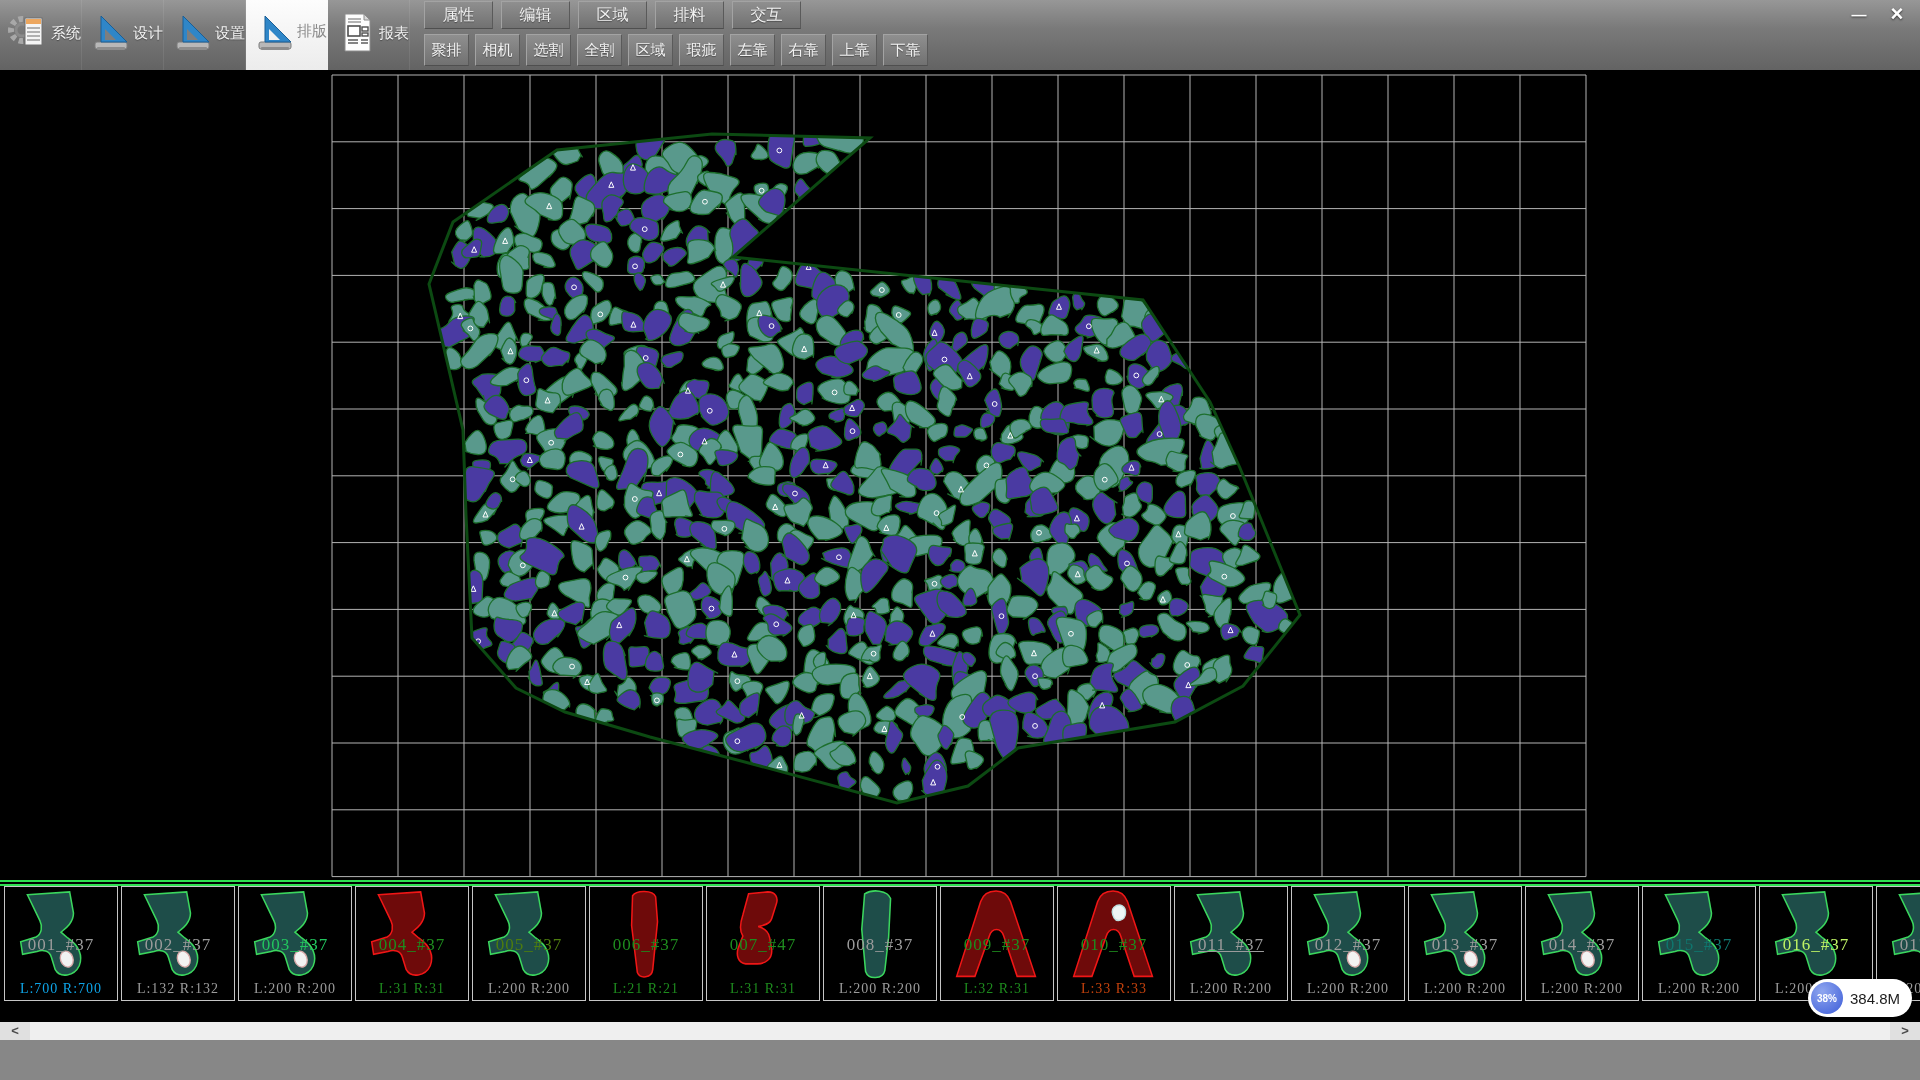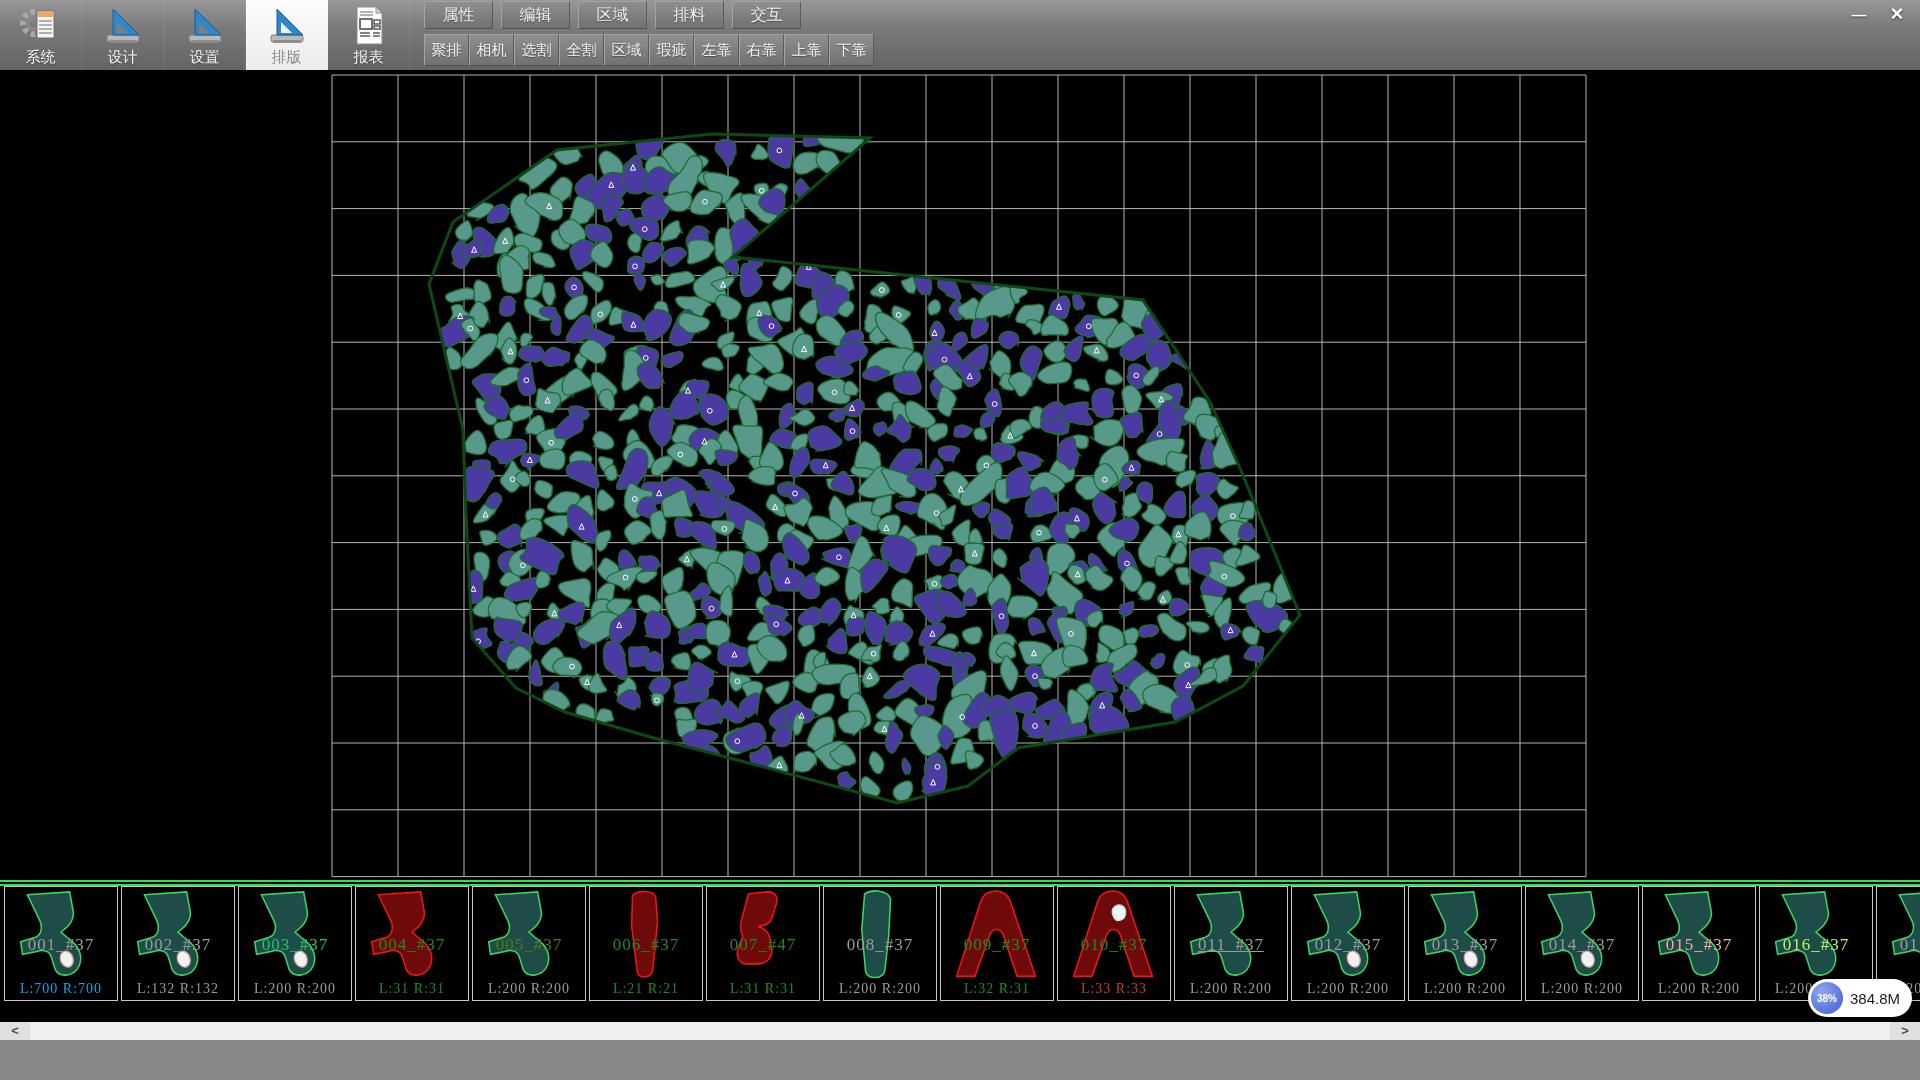--- a/index.html
+++ b/index.html
@@ -4,35 +4,35 @@
 <style>
   * { margin:0; padding:0; box-sizing:border-box; }
   html,body { width:1920px; height:1080px; overflow:hidden; background:#000;
               font-family:"Liberation Sans", sans-serif; }
   #app { position:relative; width:1920px; height:1080px; }
 
   
   #titlebar { position:absolute; left:0; top:0; width:1920px; height:70px;
     background:linear-gradient(#979797,#7a7a7a 40%,#636363); overflow:hidden; }
   #tabs { position:absolute; left:0; top:0; display:flex; height:70px; }
-  .tab { width:82px; height:70px; display:flex; flex-direction:column; align-items:center;
+  .tab { width:82px; height:70px; display:flex; flex-direction:row; align-items:center;
     justify-content:flex-end; padding-bottom:4px; cursor:default;
     border-right:1px solid rgba(255,255,255,0.08); }
   .tab .tab-label { font-size:15px; color:#f3f3f3; text-shadow:0 1px 1px rgba(0,0,0,.35);
     line-height:18px; }
-  .tab.selected { background:linear-gradient(#fdfdfd,#ececec); }
+  .tab.selected { background:linear-gradient(#fdfdfd,#ececec);font-family:Liberation Mono, monospace; }
   .tab.selected .tab-label { color:#8a8a8a; text-shadow:none; }
   .tab-icon { width:44px; height:44px; display:block; }
 
   #menus { position:absolute; left:424px; top:0; }
   .menu-row { display:flex; }
   #menu-row1 { margin-top:1px; }
   #menu-row1 .mbtn { width:69px; height:28px; margin-right:8px; font-size:16px; }
   #menu-row2 { margin-top:5px; }
-  #menu-row2 .mbtn { width:45px; height:32px; font-size:15px; }
+  #menu-row2 .mbtn { width:45px; height:32px; margin-right:6px; font-size:15px; }
   .mbtn { color:#f2f2f2; display:flex; align-items:center; justify-content:center;
     background:linear-gradient(#8f8f8f,#717171); border:1px solid #a3a3a3;
     border-bottom-color:#4f4f4f; border-right-color:#5a5a5a;
     text-shadow:0 1px 1px rgba(0,0,0,.4); cursor:default; }
 
   #win-controls { position:absolute; right:4px; top:2px; display:flex; }
   .wbtn { width:38px; height:24px; display:flex; align-items:center; justify-content:center;
     color:#fff; font-weight:bold; cursor:default; text-shadow:0 1px 2px #333; }
   .wbtn.min { font-size:15px; }
   .wbtn.close { font-size:22px; }
@@ -1072,21 +1072,21 @@
             <path d="M15,6 L59,3 L63,25 C63,35 55,41 50,45 L57,51 C69,59 73,70 69,80 C64,91 49,93 44,84 L40,71 C38,64 31,63 25,65 L10,68 L8,55 L24,50 C30,47 31,39 28,33 Z" fill="#1e4d49" stroke="#3bd65e" stroke-width="1.6"></path>
             <ellipse cx="56" cy="73" rx="6.5" ry="8.5" transform="rotate(-20 56 73)" fill="#f2f2f2" stroke="#d8a8a8" stroke-width="1.4"></ellipse>
           </svg>
           <div class="thumb-id" style="color: rgb(155, 155, 155);">014_#37</div>
           <div class="thumb-lr" style="color: rgb(155, 155, 155);">L:200 R:200</div>
         </div>
         <div class="thumb-cell">
           <svg width="106" height="96" viewBox="0 0 100 100" preserveAspectRatio="xMidYMid meet">
             <path d="M15,6 L59,3 L63,25 C63,35 55,41 50,45 L57,51 C69,59 73,70 69,80 C64,91 49,93 44,84 L40,71 C38,64 31,63 25,65 L10,68 L8,55 L24,50 C30,47 31,39 28,33 Z" fill="#1e4d49" stroke="#3bd65e" stroke-width="1.6"></path>
           </svg>
-          <div class="thumb-id" style="color: #fca5a5; font-family: Liberation Serif, serif;">015_#37</div>
+          <div class="thumb-id" style="color: #0f766e; font-family: Liberation Serif, serif;">015_#37</div>
           <div class="thumb-lr" style="color: rgb(155, 155, 155);">L:200 R:200</div>
         </div>
         <div class="thumb-cell">
           <svg width="106" height="96" viewBox="0 0 100 100" preserveAspectRatio="xMidYMid meet">
             <path d="M15,6 L59,3 L63,25 C63,35 55,41 50,45 L57,51 C69,59 73,70 69,80 C64,91 49,93 44,84 L40,71 C38,64 31,63 25,65 L10,68 L8,55 L24,50 C30,47 31,39 28,33 Z" fill="#1e4d49" stroke="#3bd65e" stroke-width="1.6"></path>
           </svg>
           <div class="thumb-id" style="color: #bef264;">016_#37</div>
           <div class="thumb-lr" style="color: rgb(155, 155, 155);">L:200 R:200</div>
         </div>
         <div class="thumb-cell">

